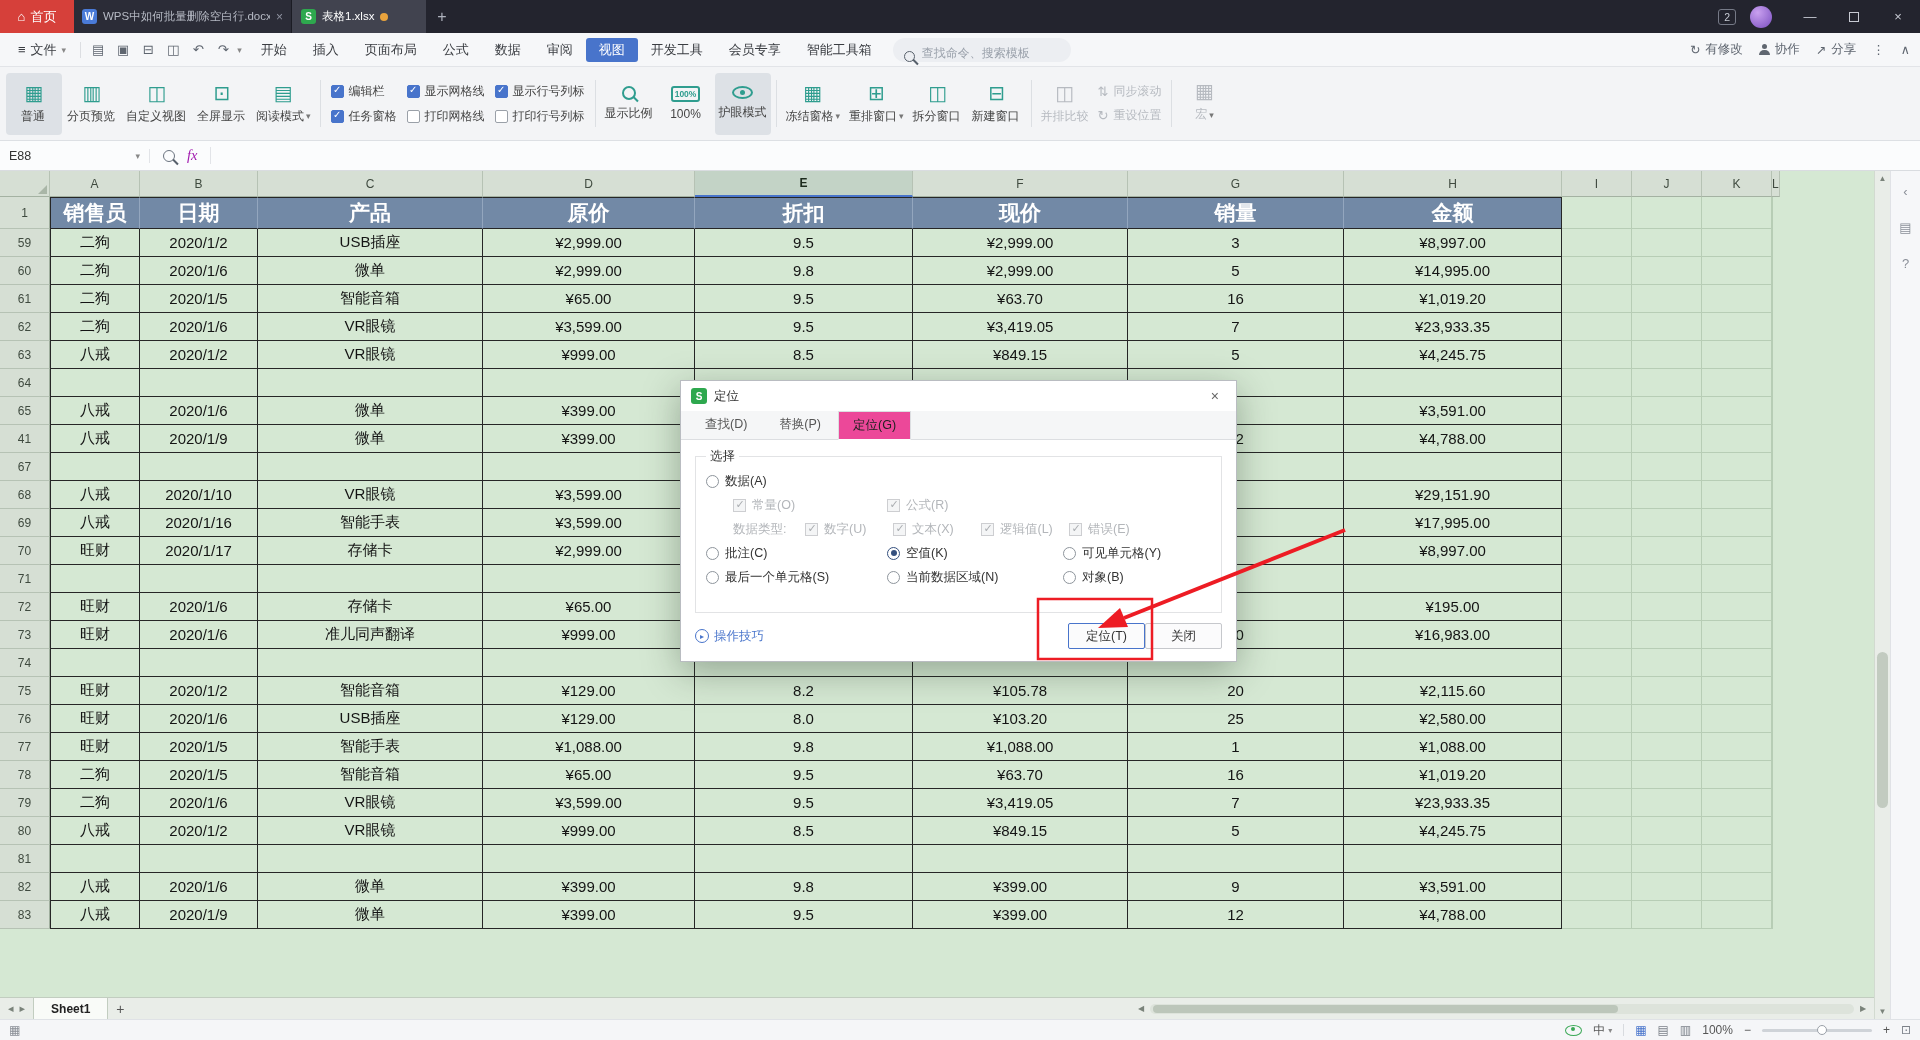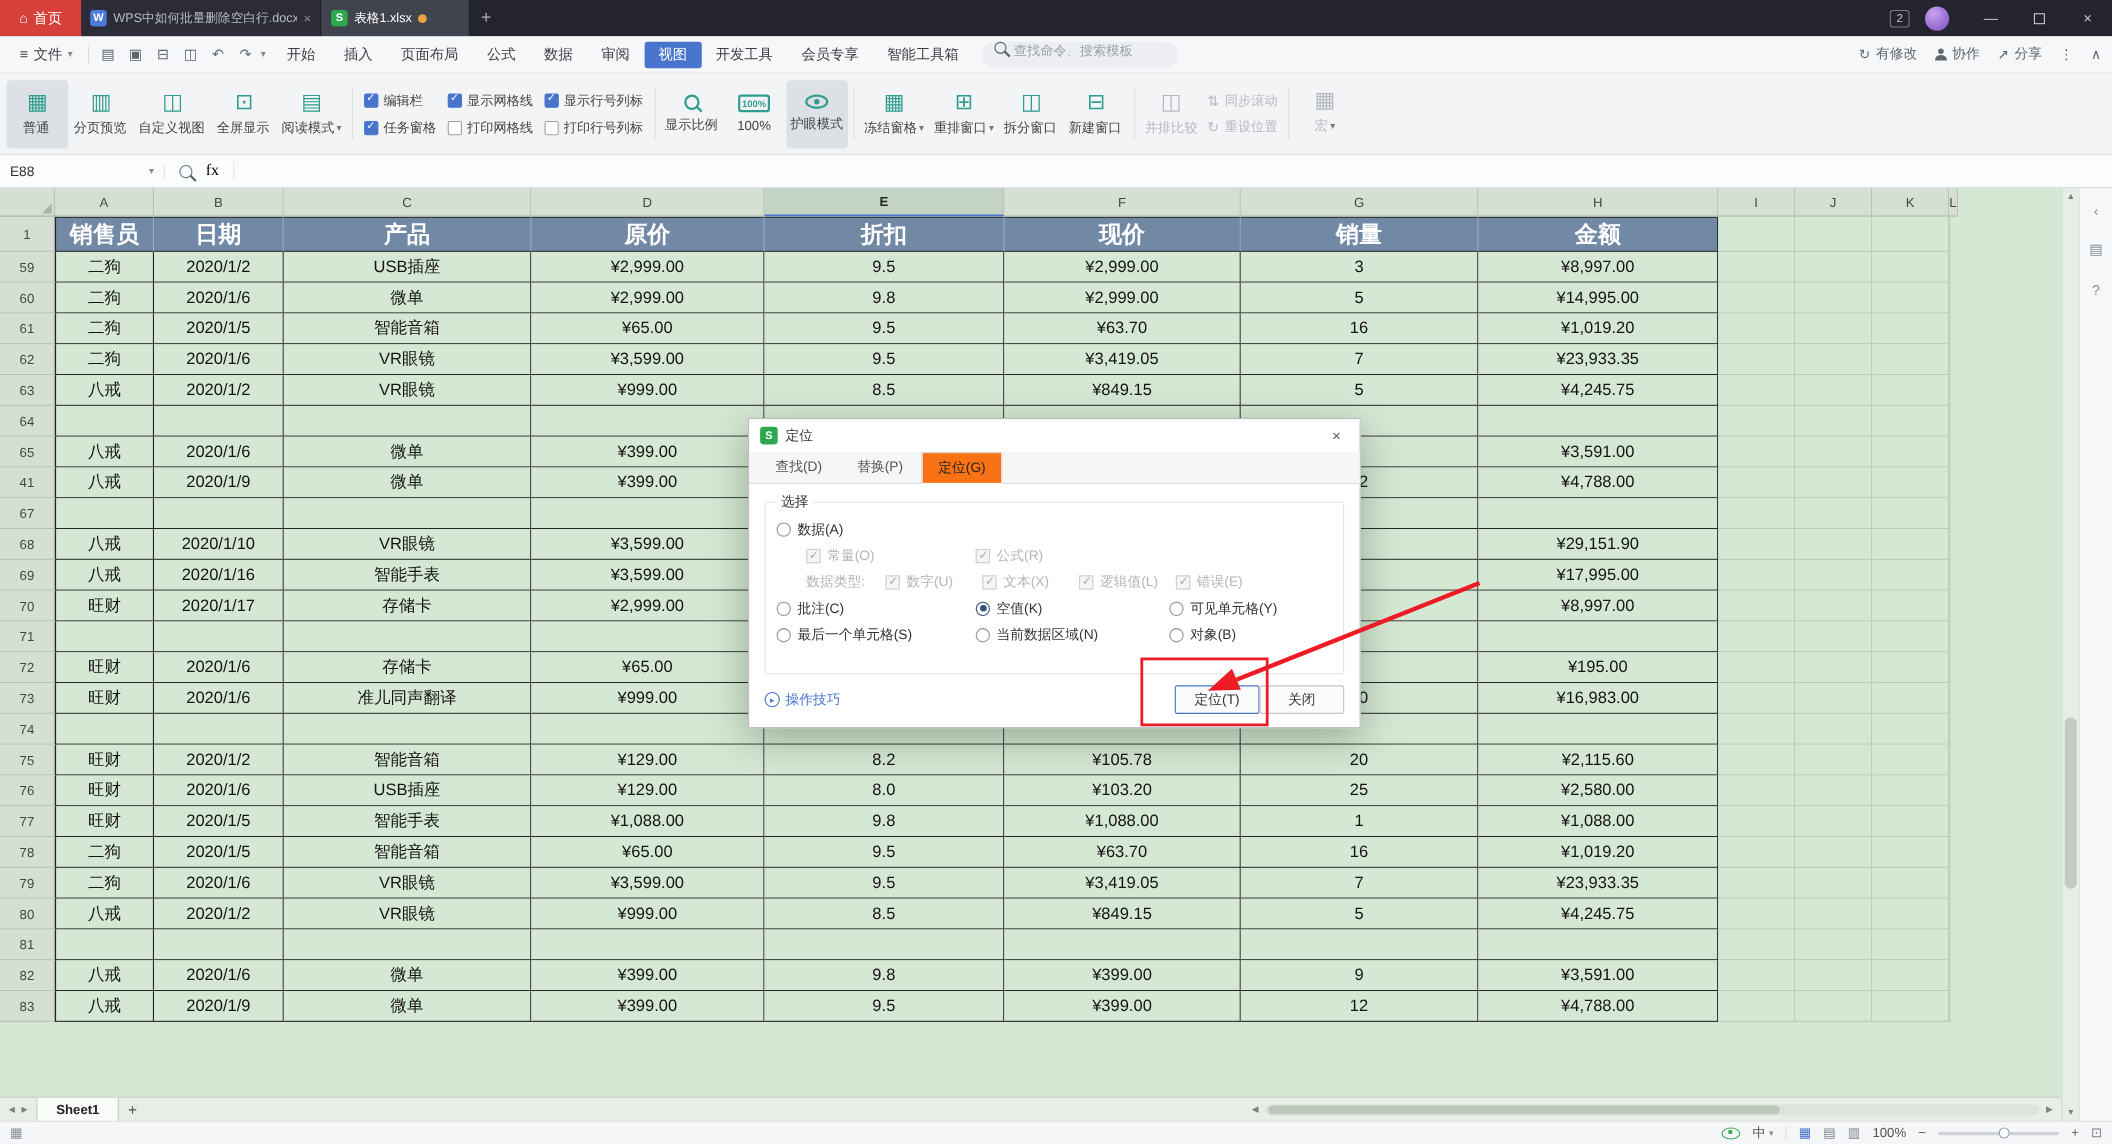--- a/index.html
+++ b/index.html
@@ -24,21 +24,21 @@
 .win-sq{width:10px;height:10px;border:1px solid #c7cad3}
 
 .menubar{height:34px;background:#f6f7f9;border-bottom:1px solid #e2e4e8;display:flex;align-items:center;padding:0 10px;flex:none;color:#3a3d42}
 .file-menu{display:flex;align-items:center;gap:5px;padding:0 8px;font-size:13px}
 .mi-divider{width:1px;height:16px;background:#dcdee2;margin:0 6px}
 .mi-icons{display:flex;align-items:center;gap:3px;color:#5f6670;font-size:13px}
 .mi-ic{width:22px;text-align:center}
 .menu-items{display:flex;align-items:center;margin-left:6px}
 .menu-item{padding:0 13px;height:24px;line-height:24px;border-radius:3px;font-size:13px;white-space:nowrap}
 .menu-item.active{background:#4874cb;color:#fff}
-.search-pill{display:flex;align-items:flex-start;gap:7px;background:#eceef2;border-radius:13px;height:24px;padding:0 11px;margin-left:8px;color:#9aa1ab;font-size:12px;width:178px;white-space:nowrap}
+.search-pill{display:flex;align-items:flex-end;gap:7px;background:#eceef2;border-radius:13px;height:24px;padding:0 11px;margin-left:8px;color:#9aa1ab;font-size:12px;width:178px;white-space:nowrap}
 .menubar-right{margin-left:auto;display:flex;align-items:center;gap:16px;color:#5f6670;font-size:12.5px;white-space:nowrap}
 .mr-item{display:flex;align-items:center;gap:5px}
 .person-ic{width:11px;height:11px;position:relative;display:inline-block}
 .person-ic::before{content:"";position:absolute;left:3px;top:0;width:5px;height:5px;border-radius:50%;background:#5f6670}
 .person-ic::after{content:"";position:absolute;left:0;bottom:0;width:11px;height:5px;border-radius:5px 5px 0 0;background:#5f6670}
 
 .ribbon{height:74px;background:#f3f4f6;border-bottom:1px solid #dde0e4;display:flex;align-items:stretch;padding:4px 6px;flex:none}
 .rgroup{display:flex;align-items:center;gap:1px}
 .rsep{width:1px;background:#dcdfe3;margin:9px 5px;flex:none}
 .big-btn{min-width:56px;height:62px;display:flex;flex-direction:column;align-items:center;justify-content:center;gap:5px;border-radius:4px;font-size:12px;color:#444;padding:0 4px}
@@ -59,21 +59,21 @@
 .eye-ic{width:21px;height:13px;border:2px solid #2f9d8f;border-radius:50%;position:relative;display:inline-block}
 .eye-ic::after{content:"";position:absolute;width:5px;height:5px;border-radius:50%;background:#2f9d8f;left:6px;top:2px}
 .small-col{display:flex;flex-direction:column;justify-content:center;gap:7px;padding:0 4px}
 .small-btn{display:flex;align-items:center;gap:5px;font-size:12px;white-space:nowrap}
 .small-btn .sglyph{font-size:13px}
 
 .formulabar{height:30px;background:#fbfcfd;border-bottom:1px solid #d9dce0;display:flex;align-items:center;flex:none}
 .namebox{width:150px;display:flex;align-items:center;justify-content:space-between;padding:0 9px;border-right:1px solid #e2e4e8;font-size:12.5px;color:#333}
 .namebox .nb-caret{font-size:9px;color:#888}
 .fb-icons{display:flex;align-items:center;gap:12px;padding:0 13px;border-right:1px solid #e2e4e8}
-.fx{font-family:"Liberation Serif","DejaVu Serif",serif;font-size:14.5px;color:#000000}
+.fx{font-style:italic;font-family:"Liberation Serif","DejaVu Serif",serif;font-size:14.5px;color:#a21caf}
 
 .sheet-area{flex:1;display:flex;min-height:0}
 .sheet-main{flex:1;display:flex;flex-direction:column;min-width:0}
 .colhead{height:26px;display:flex;flex:none}
 .ch{display:flex;align-items:center;justify-content:center;font-size:12px;color:#3f4a3f;background:#d6dfd4;border-right:1px solid #b6c2b4;border-bottom:1px solid #a4b2a2;flex:none}
 .ch.sel{background:#c3d3c6;border-bottom:2px solid #4874cb;color:#1d2b1d;font-weight:bold}
 .corner{position:relative}
 .corner .tri{position:absolute;right:2px;bottom:2px;width:0;height:0;border-left:9px solid transparent;border-bottom:9px solid #a9b6a7}
 .gridrows{flex:1;overflow:hidden;background:#d5e8d3;display:flex;flex-direction:column}
 .rows-host{display:block}
@@ -116,21 +116,21 @@
 .zoom-thumb{position:absolute;left:50%;top:-4px;width:10px;height:10px;background:#fff;border:1px solid #9aa0a8;border-radius:50%}
 .st-divider{width:1px;height:12px;background:#d8dbdf}
 
 .dialog{position:absolute;left:680px;top:380px;width:557px;height:282px;background:#fff;border:1px solid #b9bcc1;box-shadow:0 10px 34px rgba(30,50,30,.35);z-index:40;font-size:12.5px;color:#333;display:flex;flex-direction:column}
 .dlg-title{height:30px;display:flex;align-items:center;gap:7px;padding:0 10px;flex:none}
 .dlg-appicon{width:16px;height:16px;background:#2ea84e;border-radius:3px;color:#fff;font-size:10px;font-weight:bold;display:flex;align-items:center;justify-content:center;flex:none}
 .dlg-name{font-size:12.5px}
 .dlg-close{margin-left:auto;color:#666;font-size:14px;padding:2px 7px}
 .dlg-tabs{height:29px;background:#f5f6f7;border-bottom:1px solid #dcdee1;display:flex;align-items:flex-end;padding:0 9px;gap:2px;flex:none}
 .dlg-tab{padding:5px 14px;color:#555;border:1px solid transparent;font-size:12.5px}
-.dlg-tab.active{background:#f97316;border-color:#dcdee1;border-bottom-color:#fff;margin-bottom:-1px;color:#222}
+.dlg-tab.active{background:#ec4899;border-color:#dcdee1;border-bottom-color:#fff;margin-bottom:-1px;color:#222}
 .dlg-body{flex:1;padding:8px 14px 0;display:flex;flex-direction:column;min-height:0}
 .sel-group{border:1px solid #e2e3e5;padding:4px 10px 6px;flex:1}
 .sel-group legend{font-size:12.5px;padding:0 4px;color:#333}
 .opt-row{display:flex;height:24px}
 .opt{display:flex;align-items:center;gap:6px;white-space:nowrap}
 .radio{width:13px;height:13px;border:1px solid #8e959c;border-radius:50%;background:#fff;position:relative;flex:none}
 .radio.on{border-color:#35507e}
 .radio.on::after{content:"";position:absolute;inset:2.5px;background:#35507e;border-radius:50%}
 .cbx{width:13px;height:13px;border:1px solid #9aa0a8;background:#fff;position:relative;flex:none}
 .opt.disabled{color:#b3b6ba}

